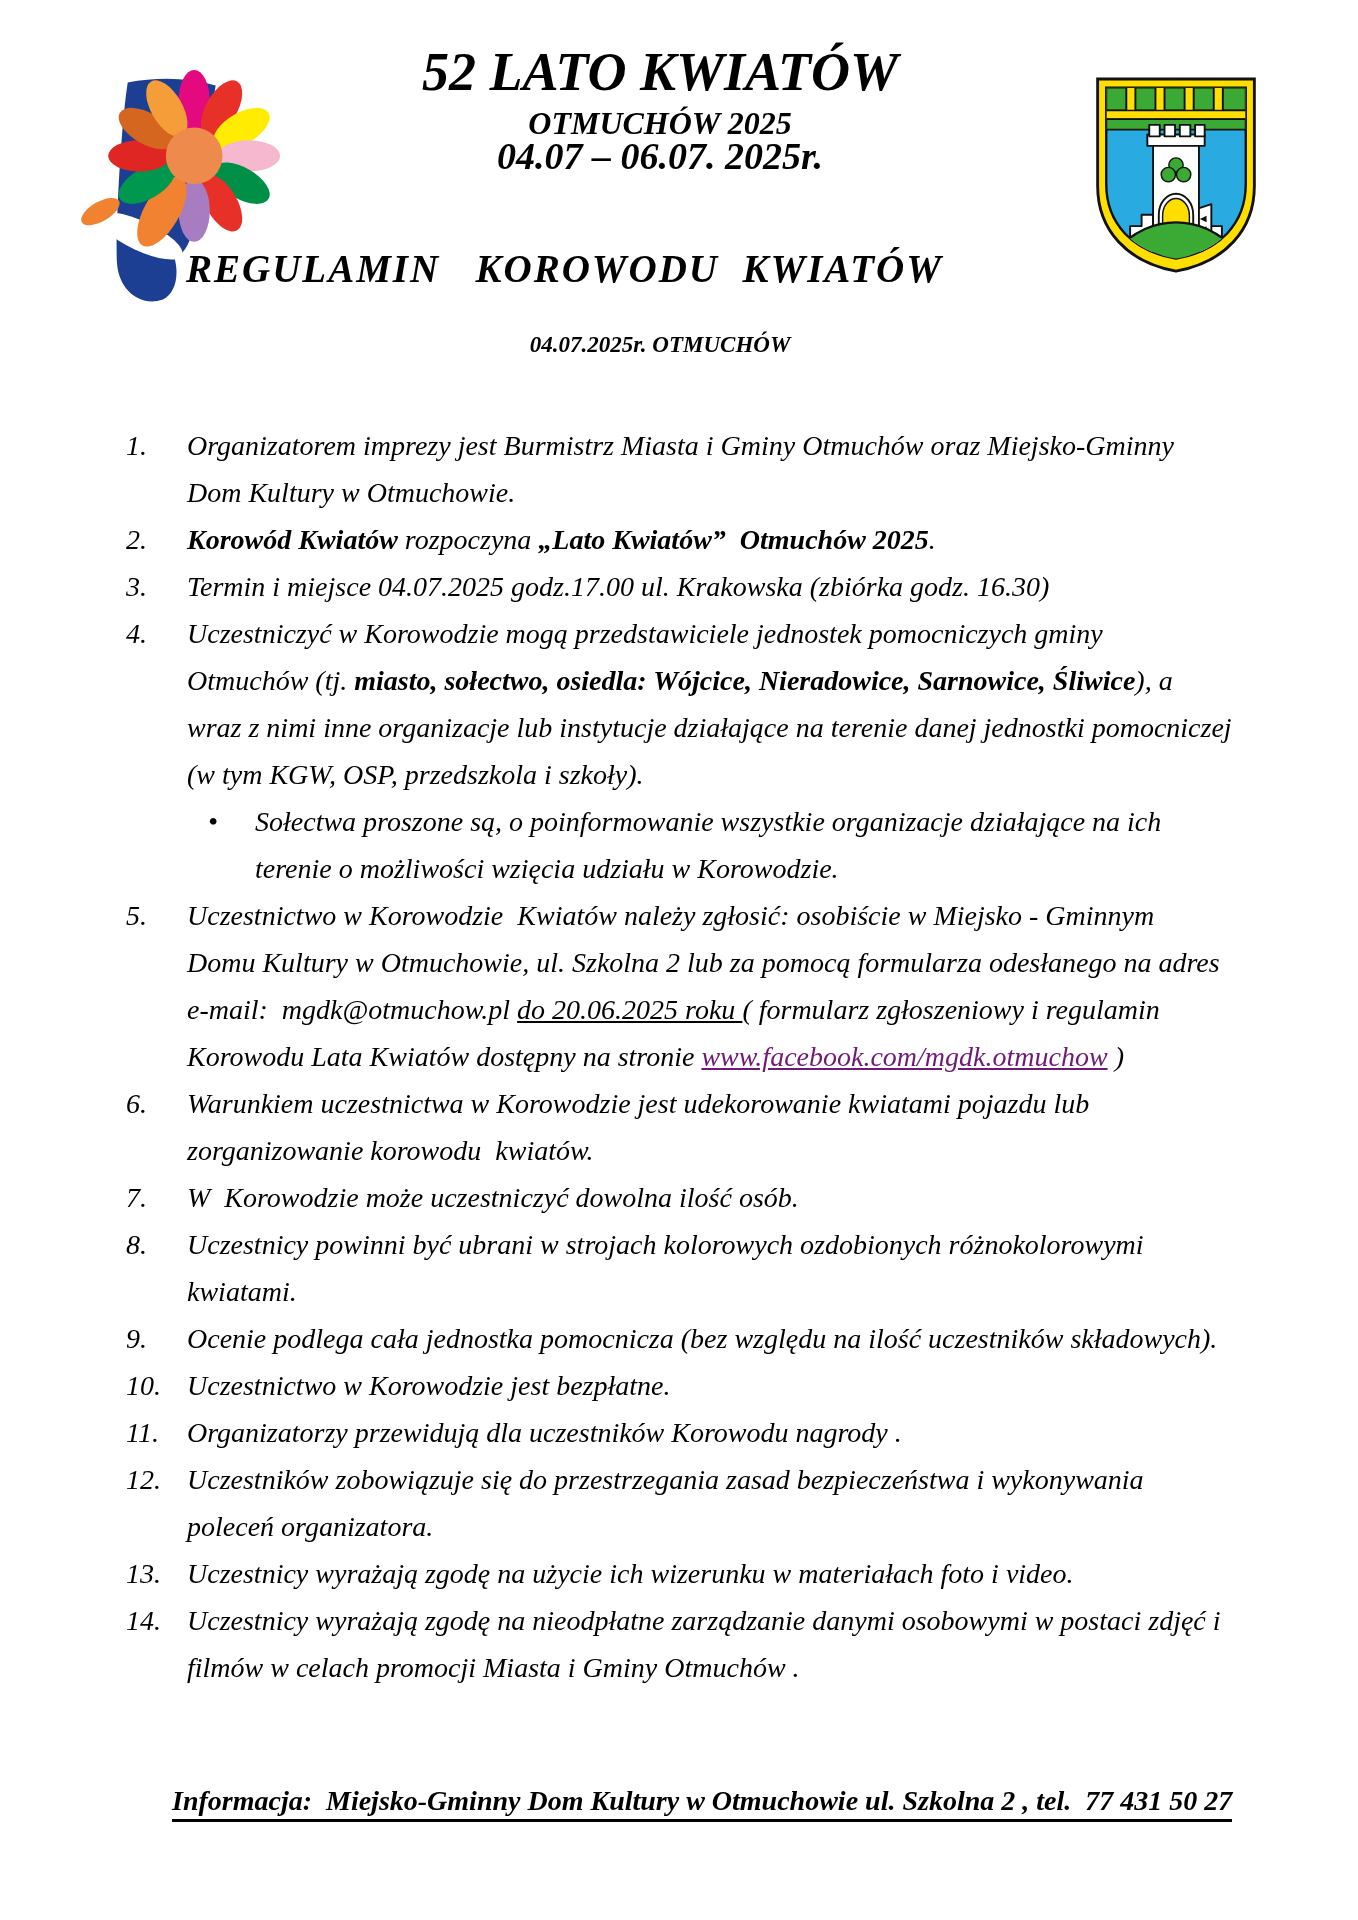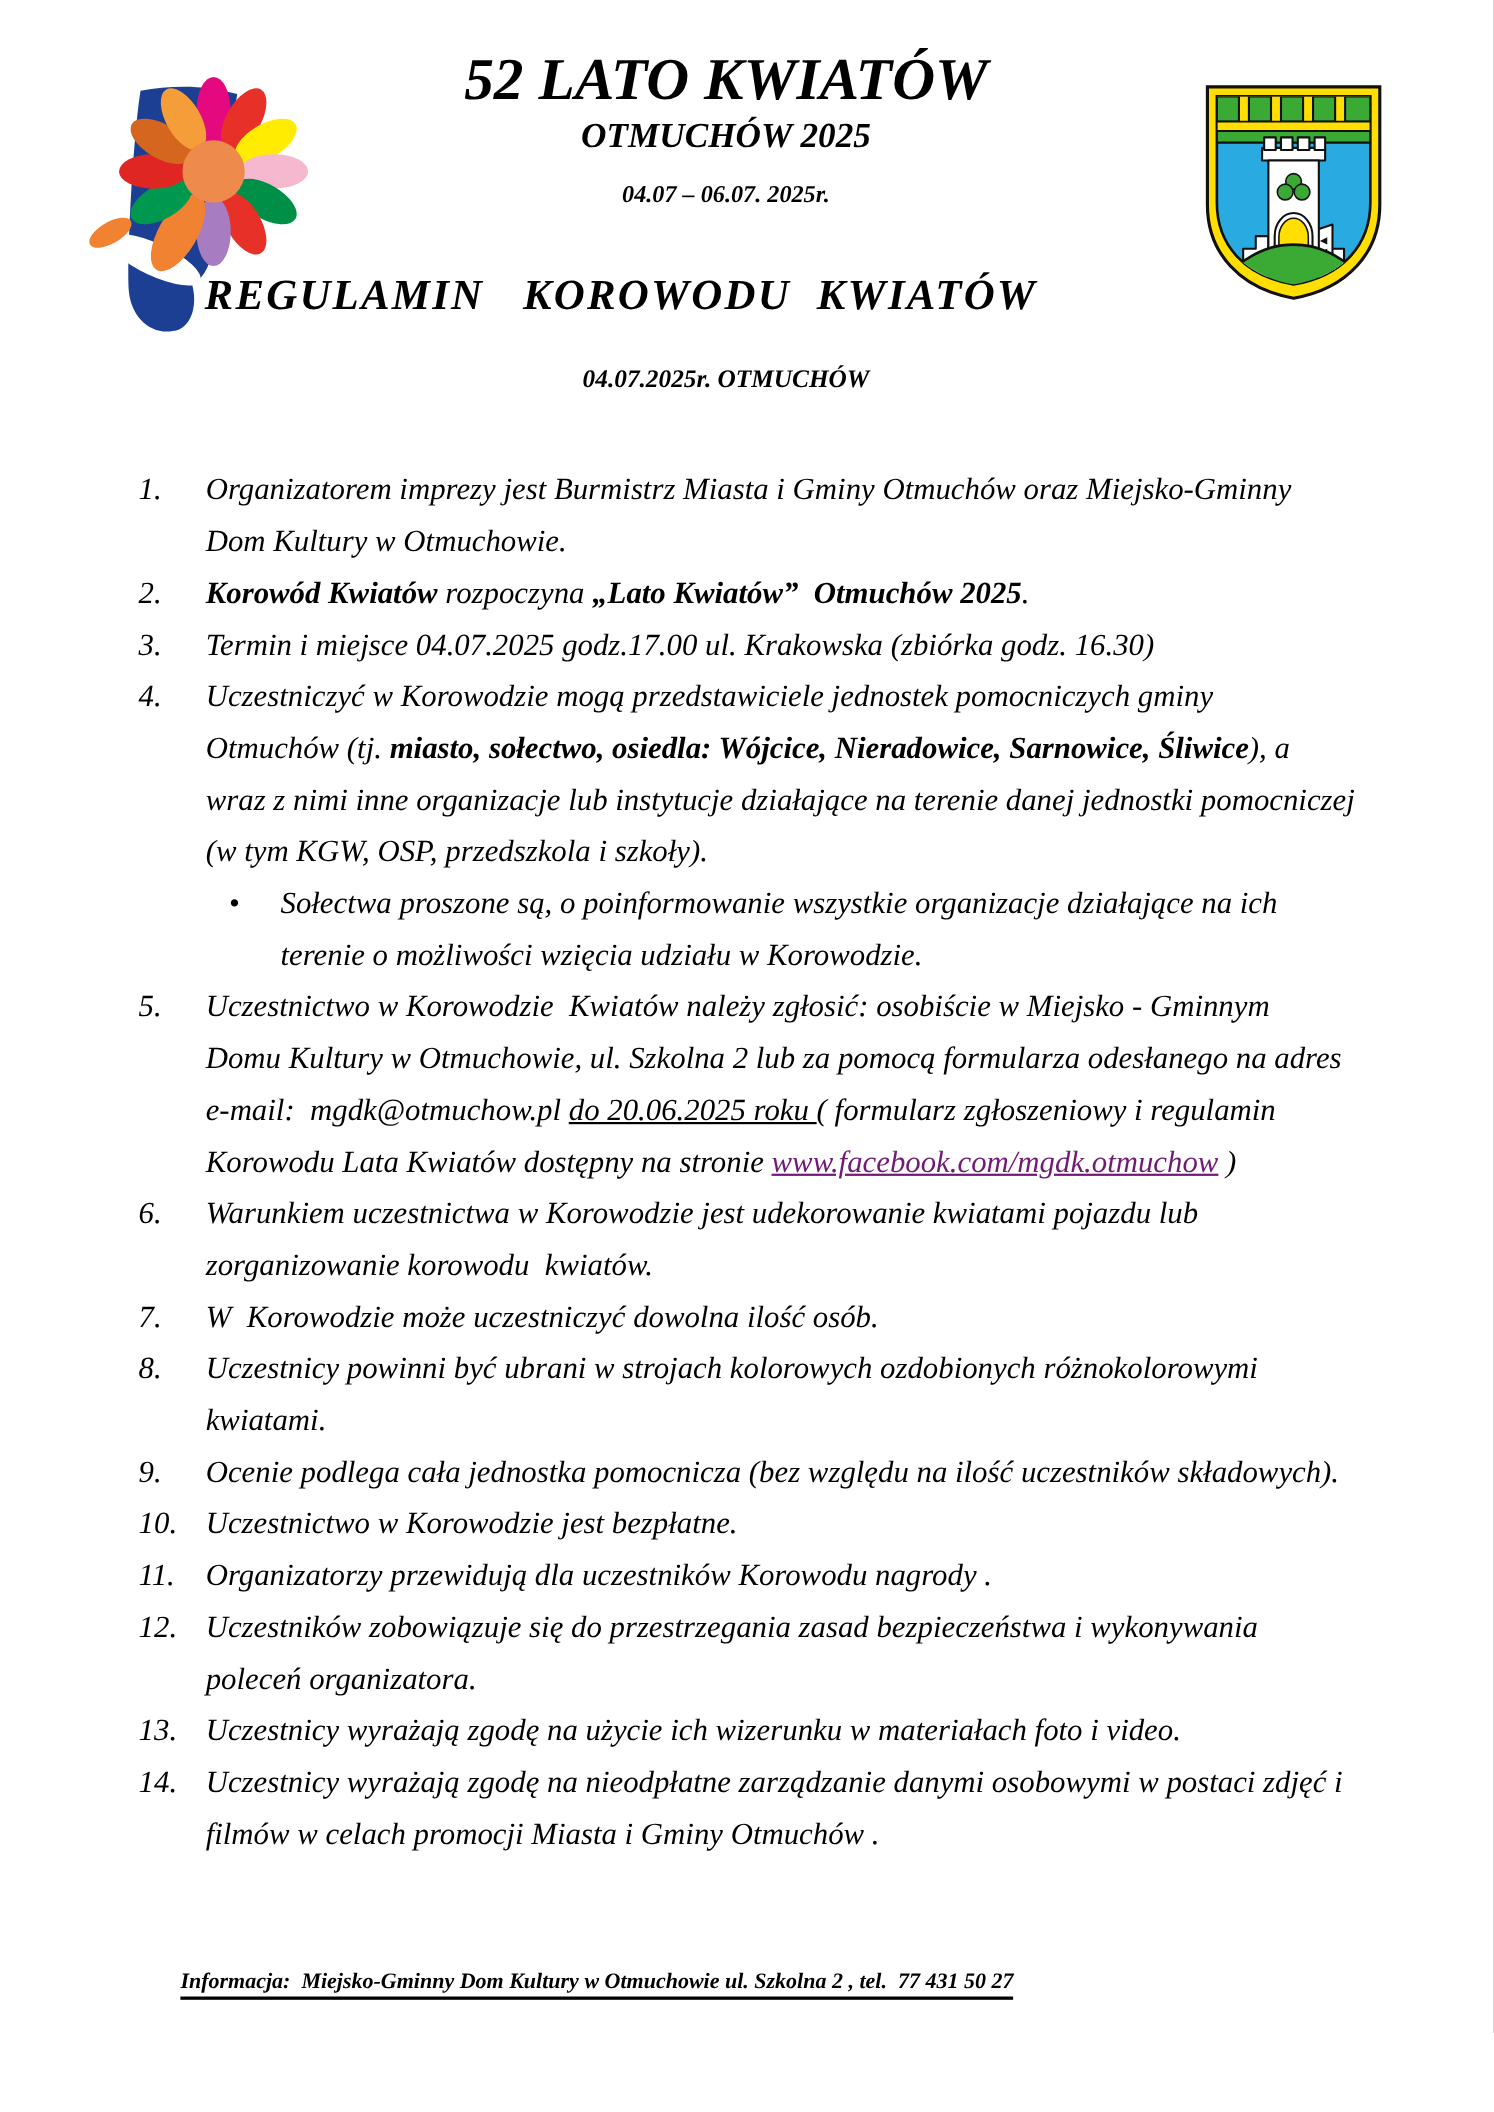--- a/index.html
+++ b/index.html
@@ -13,21 +13,21 @@
     color:#000;
     font-style:italic;
   }
   
   .header-center{
     position:absolute;left:260px;top:28px;width:800px;
     text-align:center;font-weight:bold;
   }
   .edition-title{font-size:54px;line-height:64px;margin-top:12px;letter-spacing:0px;}
   .city-year{font-size:32px;line-height:34px;margin-top:2px;}
-  .date-range{font-size:22px;line-height:33px;margin-top:20px;}
+  .date-range{font-size:38px;line-height:33px;}
   .doc-title{
     position:absolute;left:186px;top:243px;
     font-size:39px;line-height:52px;font-weight:bold;
     letter-spacing:2px;white-space:pre;z-index:3;
   }
   .event-line{
     position:absolute;left:300px;top:323px;width:720px;
     text-align:center;font-size:23px;line-height:44px;font-weight:bold;
   }
   
@@ -42,21 +42,21 @@
   .item .marker{flex:0 0 61px;white-space:pre;}
   .item .content{flex:1;white-space:pre-wrap;}
   .item.bullet{margin-left:82px;}
   .item.bullet .marker{flex:0 0 47px;}
   .b{font-weight:bold;}
   .u{text-decoration:underline;}
   a.link{text-decoration:underline;cursor:pointer;}
   
   .footer{
     position:absolute;left:144px;top:1750px;width:1100px;
-    font-size:20px;line-height:34px;font-weight:bold;white-space:pre;
+    font-size:28px;line-height:34px;font-weight:bold;white-space:pre;
   }
   .footer-line{border-bottom:3px solid #000;padding-bottom:3px;}
 </style>
 <style>a.link{color:#701a75;}</style></head>
 <body>
 
 <div class="page">
 
   <svg class="flower-logo" viewBox="0 0 230 260" xmlns="http://www.w3.org/2000/svg">
 

